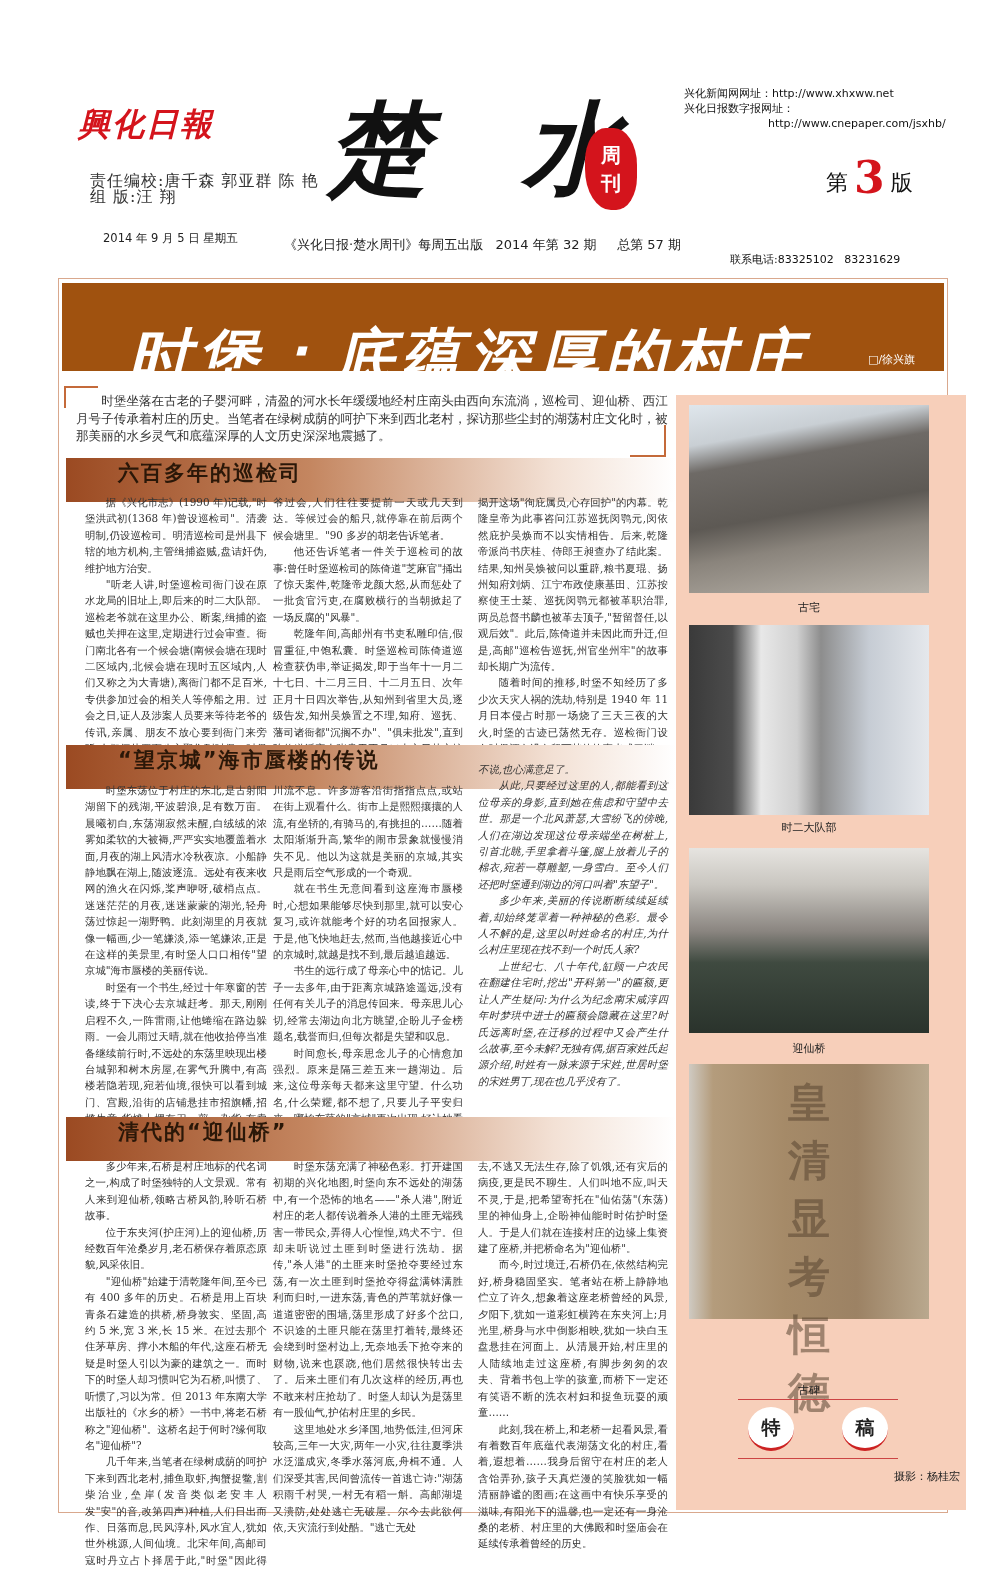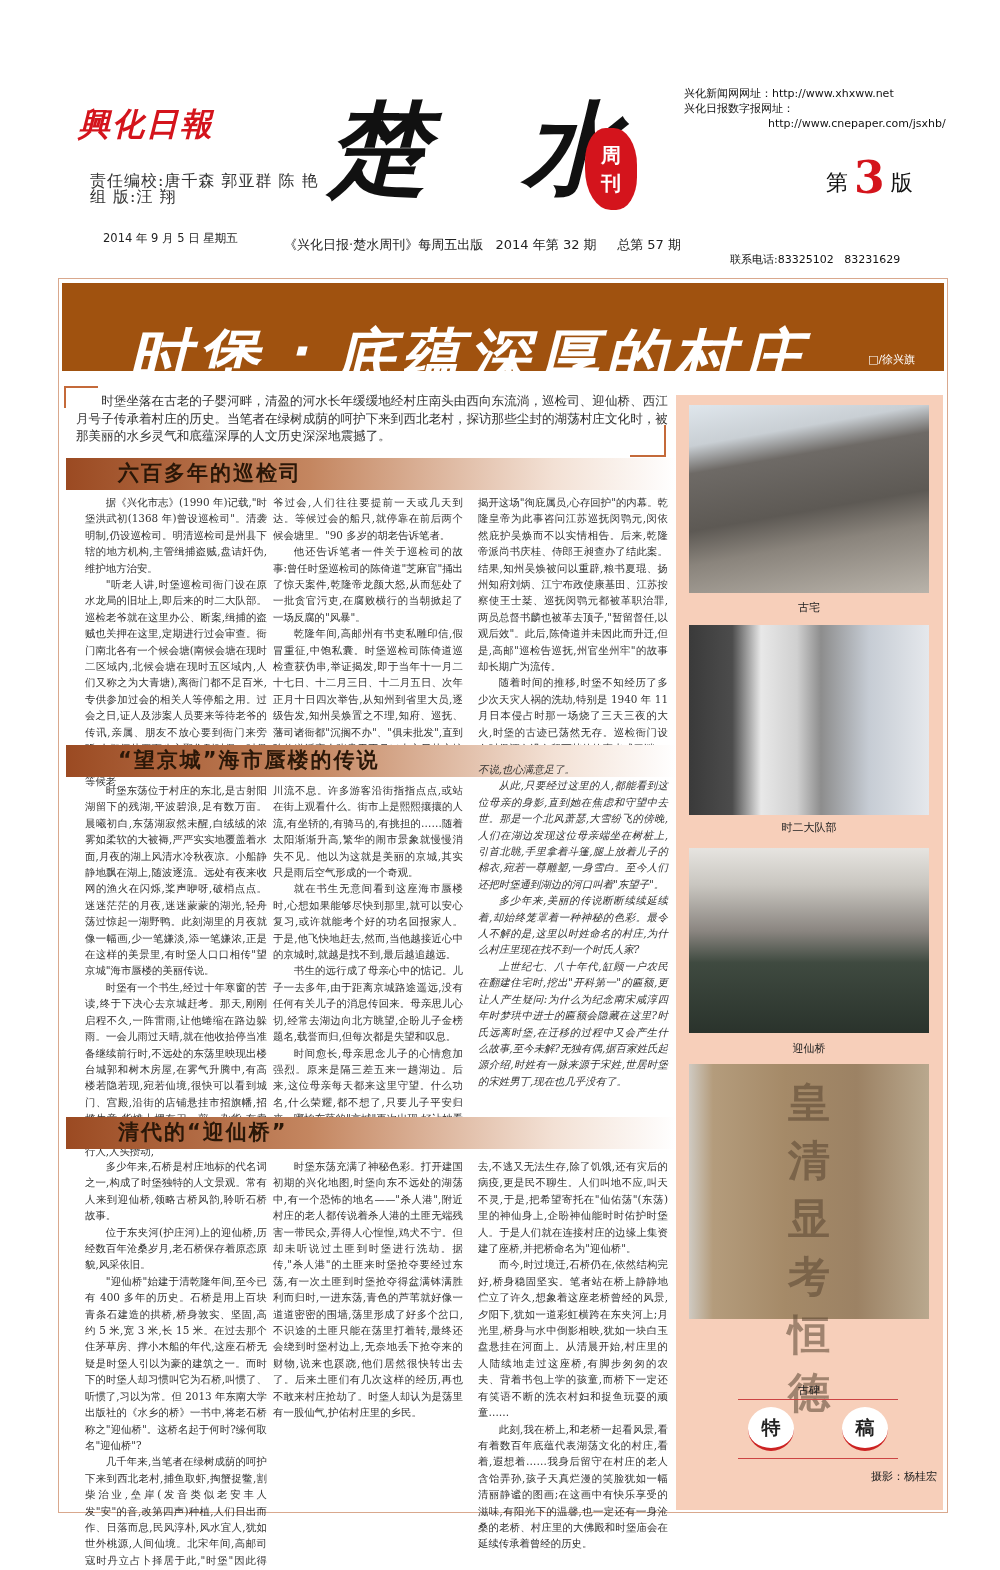--- a/index.html
+++ b/index.html
@@ -22,32 +22,32 @@
   
   .frame { left: 58px; top: 278px; width: 890px; height: 1235px; border: 1px solid #d9a88d; }
   .banner { left: 62px; top: 283px; width: 882px; height: 88px; background: #a0520f; }
   .banner-title { left: 128px; top: 292px; font-family: "DejaVu Serif", serif; font-weight: bold; font-size: 62px; color: #fff; letter-spacing: 6px; font-style: italic; margin-top: 24px; }
   .banner-author { left: 868px; top: 352px; font-size: 11px; color: #fff; }
   .intro-bracket-tl { left: 64px; top: 386px; width: 34px; height: 22px; border-top: 2px solid #c46a3a; border-left: 2px solid #c46a3a; }
   .intro-bracket-br { left: 630px; top: 425px; width: 36px; height: 32px; border-bottom: 2px solid #c46a3a; border-right: 2px solid #c46a3a; }
   .intro-text { left: 76px; top: 392px; width: 592px; font-size: 12.6px; line-height: 17.5px; color: #333; text-indent: 2em; }
 
   
-  .sec-head { left: 66px; width: 610px; height: 32px; background: linear-gradient(to right, #9b4a22 0%, #c48660 40%, #f3e1d5 80%, #ffffff 100%); }
+  .sec-head { left: 66px; width: 610px; height: 44px; background: linear-gradient(to right, #9b4a22 0%, #c48660 40%, #f3e1d5 80%, #ffffff 100%); }
   .sec-head span { position: absolute; left: 52px; top: 1px; font-family: "DejaVu Sans", sans-serif; font-weight: bold; font-size: 21px; color: #2a1708; letter-spacing: 2px; }
 
   
   .col { font-family: "DejaVu Serif", serif; font-size: 10.4px; line-height: 16.4px; color: #333; text-align: justify; }
   .col p { text-indent: 2em; }
   .c1 { left: 85px; width: 182px; }
   .c2 { left: 273px; width: 190px; }
   .c3 { left: 478px; width: 190px; }
 
   
-  .sidebar { left: 676px; top: 395px; width: 267px; height: 1115px; background: #f7cfba; }
+  .sidebar { left: 676px; top: 395px; width: 290px; height: 1115px; background: #f7cfba; }
   .photo { position: absolute; left: 13px; width: 240px; }
   .cap { position: absolute; left: 0; width: 266px; text-align: center; font-size: 11px; color: #222; }
   .ph-house { top: 10px; height: 188px; background: linear-gradient(170deg, #dfe6ec 0%, #c9cfd4 18%, #6e6a66 30%, #5d5954 55%, #8a847c 70%, #b9b3aa 100%); }
   .ph-team { top: 230px; height: 190px; background: linear-gradient(90deg, #3a3a3a 0%, #4c4c4c 18%, #e8e8e8 30%, #d0d0d0 45%, #8d8d8d 55%, #c6ccd4 75%, #e5e8ec 100%); }
   .ph-bridge { top: 453px; height: 185px; background: linear-gradient(180deg, #e6e4e0 0%, #c9c6c0 20%, #8a8580 45%, #3f4a40 62%, #2a332c 100%); }
   .ph-stele { top: 669px; height: 255px; background: linear-gradient(90deg, #cfcac2 0%, #b49c7c 10%, #a58a68 40%, #9c8264 70%, #b9a88e 100%); }
   .stele-text { position: absolute; left: 85px; top: 10px; width: 70px; font-family: "DejaVu Serif", serif; font-weight: bold; font-size: 42px; line-height: 58px; color: rgba(90,70,50,0.55); text-align: center; }
   .special { position: absolute; top: 1012px; left: 72px; width: 140px; display: flex; justify-content: space-between; }
   .special::before { content: ""; position: absolute; left: -10px; right: -10px; top: -8px; height: 1px; background: #c44; }
   .special::after { content: ""; position: absolute; left: -10px; right: -10px; bottom: -8px; height: 1px; background: #c44; }
@@ -134,20 +134,21 @@
   <span>清代的“迎仙桥”</span>
 </div>
 <div class="abs col c1" style="top:1158px;">
   <p>多少年来,石桥是村庄地标的代名词之一,构成了时堡独特的人文景观。常有人来到迎仙桥,领略古桥风韵,聆听石桥故事。</p>
   <p>位于东夹河(护庄河)上的迎仙桥,历经数百年沧桑岁月,老石桥保存着原态原貌,风采依旧。</p>
   <p>"迎仙桥"始建于清乾隆年间,至今已有 400 多年的历史。石桥是用上百块青条石建造的拱桥,桥身敦实、坚固,高约 5 米,宽 3 米,长 15 米。在过去那个住茅草房、撑小木船的年代,这座石桥无疑是时堡人引以为豪的建筑之一。而时下的时堡人却习惯叫它为石桥,叫惯了、听惯了,习以为常。但 2013 年东南大学出版社的《水乡的桥》一书中,将老石桥称之"迎仙桥"。这桥名起于何时?缘何取名"迎仙桥"?</p>
   <p>几千年来,当笔者在绿树成荫的呵护下来到西北老村,捕鱼取虾,掏蟹捉鳖,割柴治业,垒岸(发音类似老安丰人发"安"的音,改第四声)种植,人们日出而作、日落而息,民风淳朴,风水宜人,犹如世外桃源,人间仙境。北宋年间,高邮司寇时丹立占卜择居于此,"时堡"因此得名。</p>
 </div>
 <div class="abs col c2" style="top:1158px;">
   <p>时堡东荡充满了神秘色彩。打开建国初期的兴化地图,时堡向东不远处的湖荡中,有一个恐怖的地名——"杀人港",附近村庄的老人都传说着杀人港的土匪无端残害一带民众,弄得人心惶惶,鸡犬不宁。但却未听说过土匪到时堡进行洗劫。据传,"杀人港"的土匪来时堡抢夺要经过东荡,有一次土匪到时堡抢夺得盆满钵满胜利而归时,一进东荡,青色的芦苇就好像一道道密密的围墙,荡里形成了好多个岔口,不识途的土匪只能在荡里打着转,最终还会绕到时堡村边上,无奈地丢下抢夺来的财物,说来也蹊跷,他们居然很快转出去了。后来土匪们有几次这样的经历,再也不敢来村庄抢劫了。时堡人却认为是荡里有一股仙气,护佑村庄里的乡民。</p>
+  <p>这里地处水乡泽国,地势低洼,但河床较高,三年一大灾,两年一小灾,往往夏季洪水泛滥成灾,冬季水落河底,舟楫不通。人们深受其害,民间曾流传一首逃亡诗:"湖荡积雨千村哭,一村无有稻一斛。高邮湖堤又溃防,处处逃亡无破屋。尔今去此欲何依,天灾流行到处酷。"逃亡无处</p>
 </div>
 <div class="abs col c3" style="top:1158px;">
   <p style="text-indent:0">去,不逃又无法生存,除了饥饿,还有灾后的病疫,更是民不聊生。人们叫地不应,叫天不灵,于是,把希望寄托在"仙佑荡"(东荡)里的神仙身上,企盼神仙能时时佑护时堡人。于是人们就在连接村庄的边缘上集资建了座桥,并把桥命名为"迎仙桥"。</p>
   <p>而今,时过境迁,石桥仍在,依然结构完好,桥身稳固坚实。笔者站在桥上静静地伫立了许久,想象着这座老桥曾经的风景,夕阳下,犹如一道彩虹横跨在东夹河上;月光里,桥身与水中倒影相映,犹如一块白玉盘悬挂在河面上。从清晨开始,村庄里的人陆续地走过这座桥,有脚步匆匆的农夫、背着书包上学的孩童,而桥下一定还有笑语不断的洗衣村妇和捉鱼玩耍的顽童……</p>
   <p>此刻,我在桥上,和老桥一起看风景,看有着数百年底蕴代表湖荡文化的村庄,看着,遐想着……我身后留守在村庄的老人含饴弄孙,孩子天真烂漫的笑脸犹如一幅清丽静谧的图画;在这画中有快乐享受的滋味,有阳光下的温馨,也一定还有一身沧桑的老桥、村庄里的大佛殿和时堡庙会在延续传承着曾经的历史。</p>
 </div>
 
 <div class="abs sidebar">
   <div class="photo ph-house"></div>
   <div class="cap" style="top:205px;">古宅</div>

